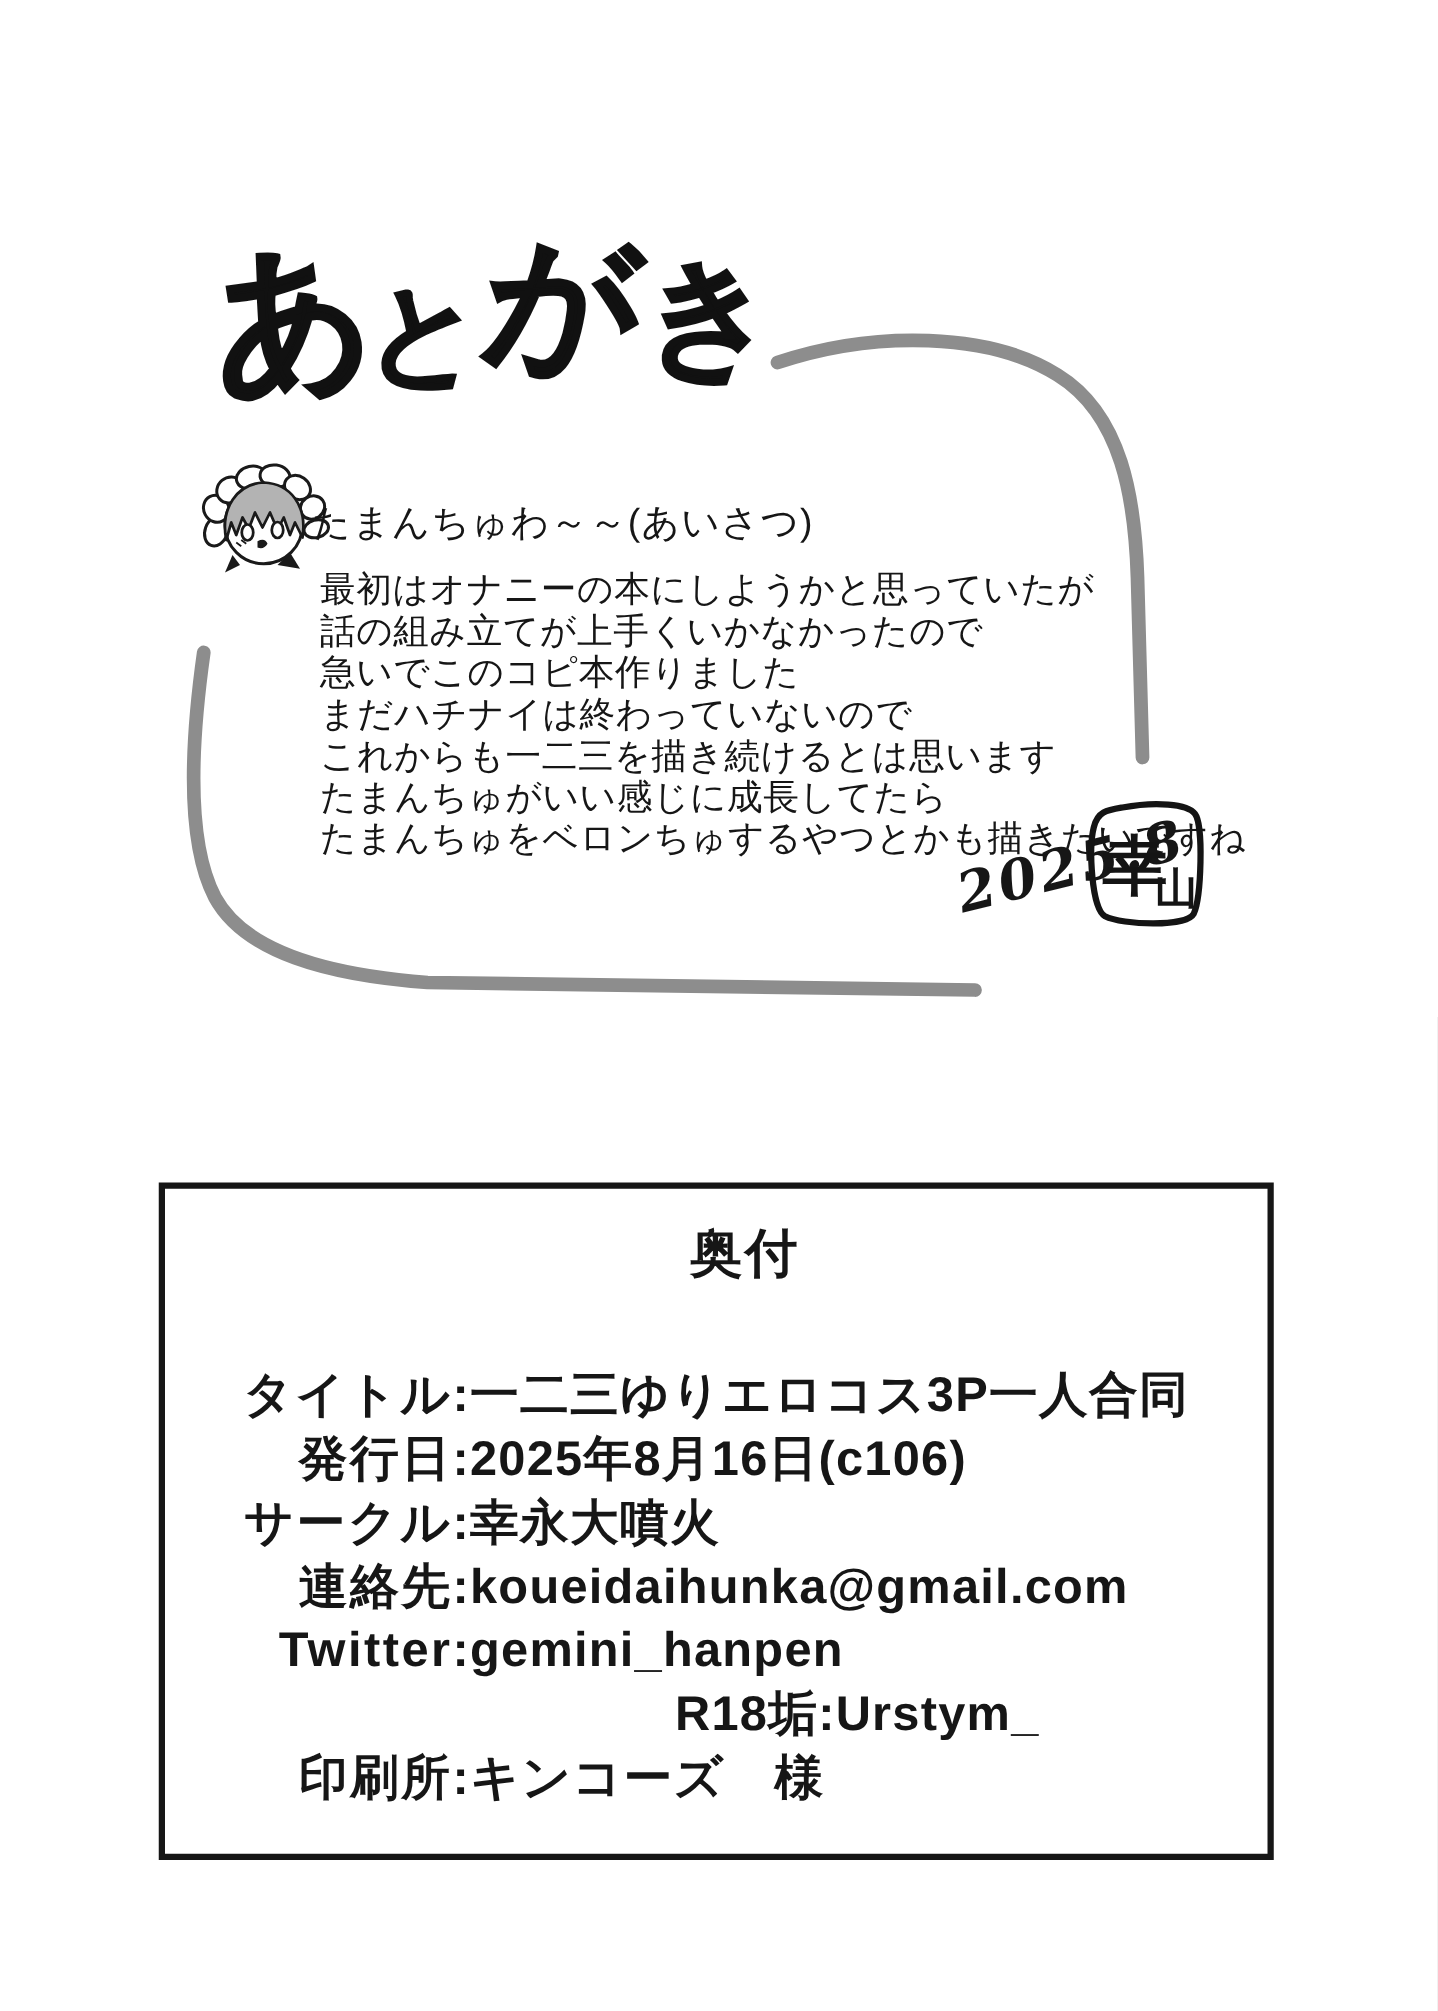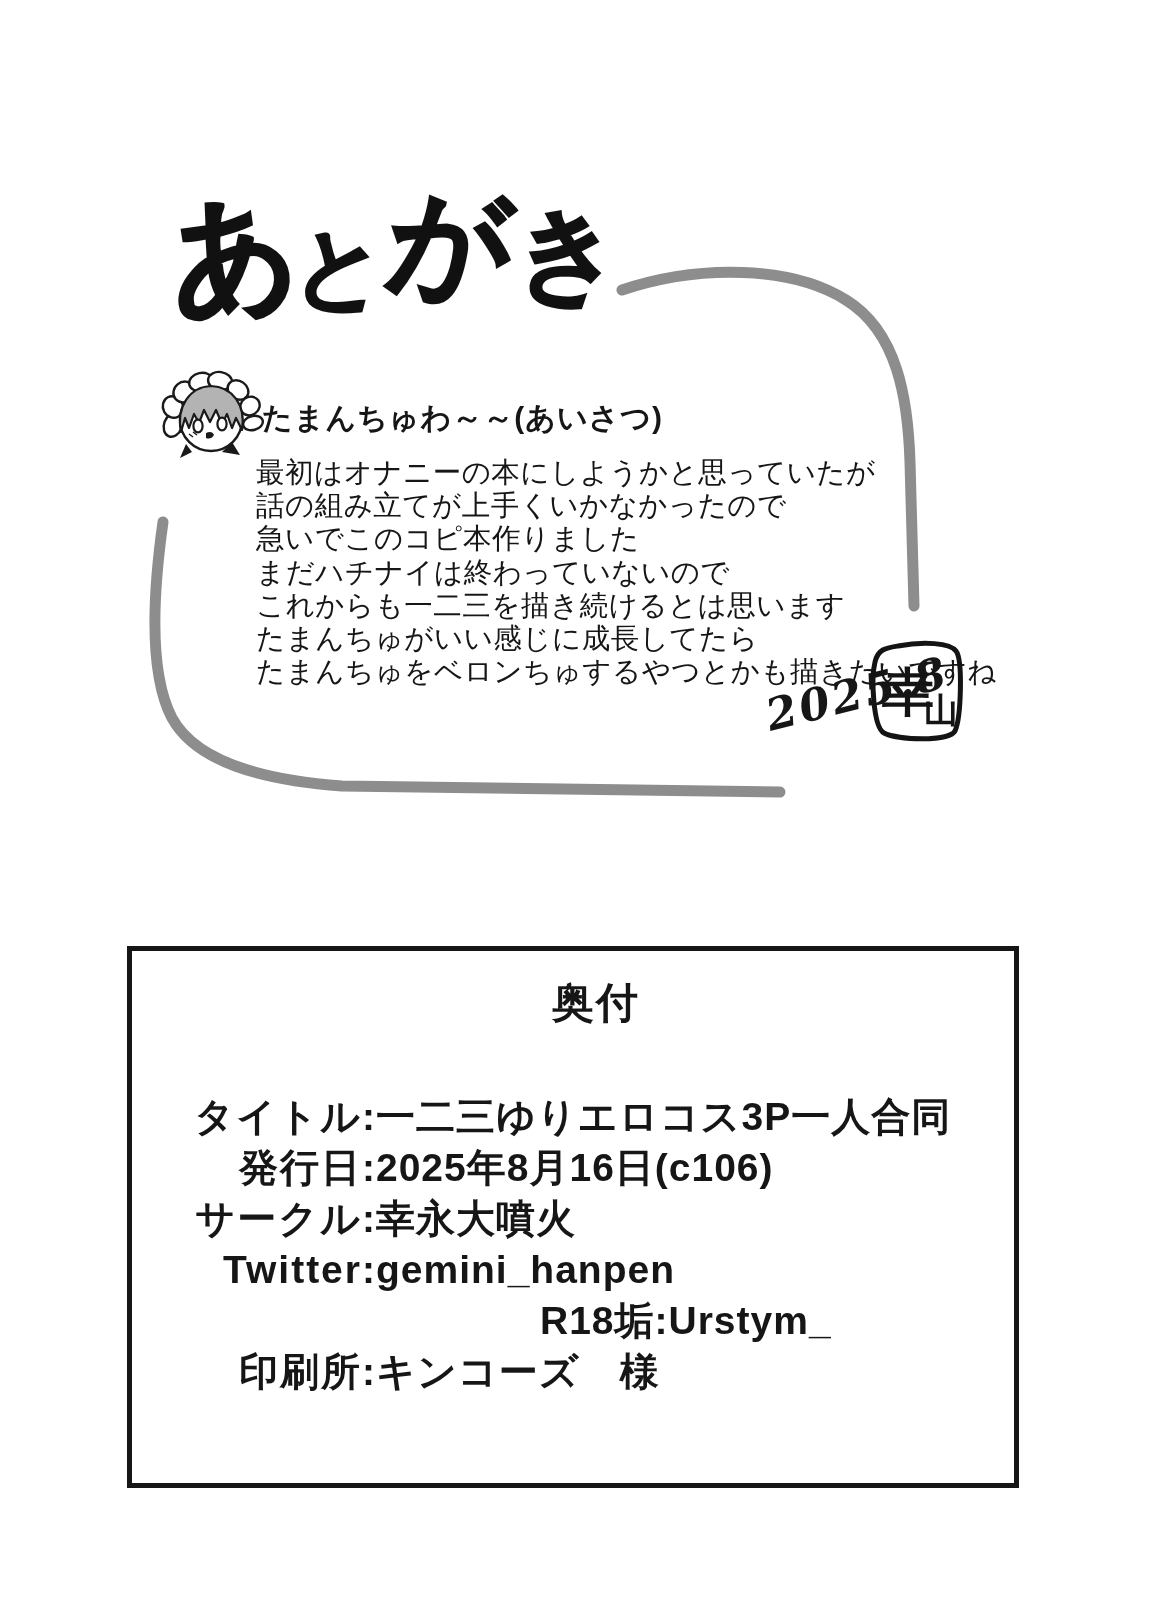--- a/index.html
+++ b/index.html
@@ -25,22 +25,22 @@
   .title .ch0{font-size:126px;transform:rotate(-7deg);}
   .title .ch1{font-size:90px;margin:34px 4px 0 -4px;transform:rotate(4deg);}
   .title .ch2{font-size:120px;margin-top:-4px;transform:rotate(7deg);}
   .title .ch3{font-size:104px;margin-top:16px;margin-left:2px;transform:rotate(-3deg);}
 
   .decor{position:absolute;left:0;top:0;pointer-events:none;}
 
   .chibi{position:absolute;left:156px;top:370px;width:110px;height:92px;}
 
   .greeting{
-    position:absolute;left:262px;top:398px;
-    font-size:30px;font-weight:700;letter-spacing:1px;
+    position:absolute;left:250px;top:398px;
+    font-size:30px;font-weight:400;letter-spacing:1px;
   }
   .para{
     position:absolute;left:256px;
     font-size:28.5px;font-weight:400;line-height:33px;
     letter-spacing:0.5px;white-space:nowrap;
   }
   .para1{top:456px;}
   .para2{top:556px;}
 
   .hand-date{
@@ -143,19 +143,20 @@
     <text x="18" y="74" font-size="52">幸</text>
     <text x="60" y="86" font-size="34">山</text>
   </svg>
 
   <div class="colophon">
     <div class="colophon-header">奥付</div>
     <div class="crows">
         <div class="crow"><span class="clabel">タイトル</span><span class="cvalue">:一二三ゆりエロコス3P一人合同</span></div>
         <div class="crow"><span class="clabel">発行日</span><span class="cvalue">:2025年8月16日(c106)</span></div>
         <div class="crow"><span class="clabel">サークル</span><span class="cvalue">:幸永大噴火</span></div>
+        <div class="crow"><span class="clabel">連絡先</span><span class="cvalue">:koueidaihunka@gmail.com</span></div>
         <div class="crow"><span class="clabel">Twitter</span><span class="cvalue">:gemini_hanpen</span></div>
         <div class="crow indent"><span class="cvalue">R18垢:Urstym_</span></div>
         <div class="crow"><span class="clabel">印刷所</span><span class="cvalue">:キンコーズ　様</span></div>
       </div>
   </div>
 
 </div>
 
 </body></html>

